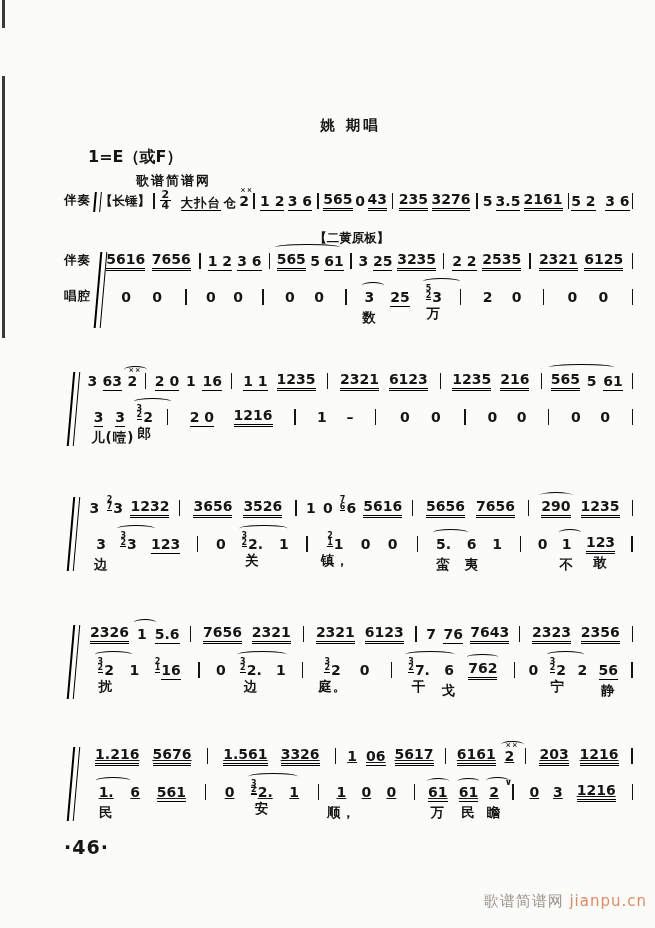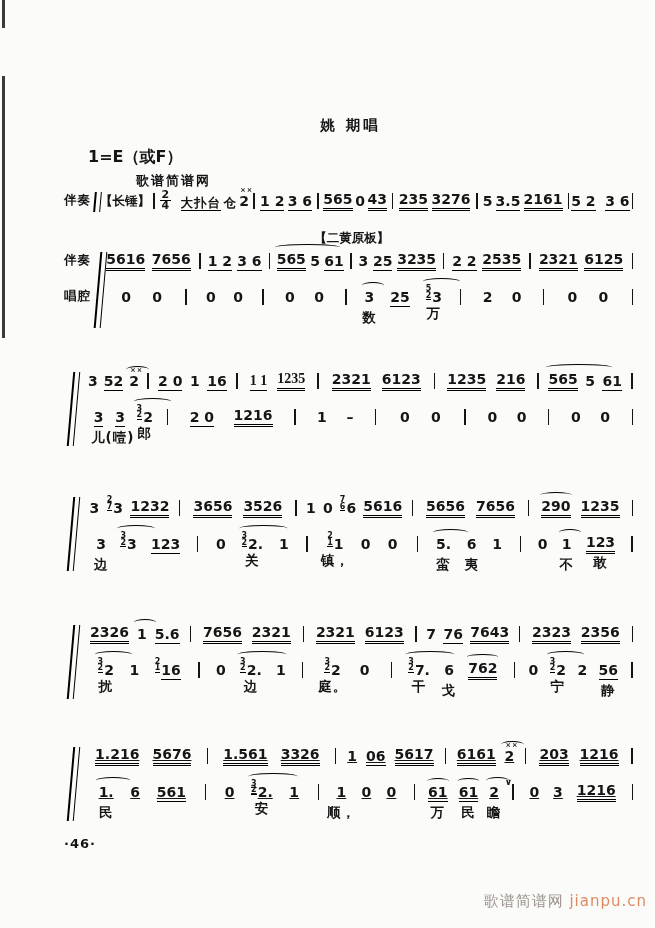--- a/index.html
+++ b/index.html
@@ -28,21 +28,21 @@
   .han{font-size:12.5px;letter-spacing:1px}
   .grace{display:flex;flex-direction:column;align-items:center;font-size:8px;font-weight:bold;line-height:6.5px;margin:0 1px 7px 0}
   .grace .gb{border-bottom:1px solid #000}
   .trem{position:absolute;top:-8px;left:1px;font-size:6.5px;font-weight:bold;letter-spacing:1px}
   .brmark{position:absolute;top:-8px;right:-13px;font-size:9px;font-weight:bold}
   .lyr{position:absolute;top:19px;left:50%;transform:translateX(-50%);font-size:13.5px;font-weight:bold;white-space:nowrap;letter-spacing:1px}
   .arc1::before{content:"";position:absolute;top:-7px;left:-1px;right:-1px;height:5px;border-top:1.7px solid #000;border-radius:100% 100% 0 0}
   .arc2::before{content:"";position:absolute;top:-8px;left:-3px;width:230%;height:6px;border-top:1.7px solid #000;border-radius:100% 100% 0 0}
   .tag{position:absolute;top:-22px;font-size:12.5px;font-weight:bold;white-space:nowrap}
   .brk{position:absolute;width:4px;border-left:2.5px solid #000;border-right:1.5px solid #000;transform:skewX(-5deg)}
-  .pagenum{position:absolute;left:64px;top:836px;font-size:13px;font-weight:bold;letter-spacing:1px}
+  .pagenum{position:absolute;left:64px;top:836px;font-size:19px;font-weight:bold;letter-spacing:1px}
   .watermark{position:absolute;right:8px;top:892px;font-size:15px;letter-spacing:1px}
 </style>
 </head>
 <body>
 
 <div id="page">
   <div class="edge" style="top:0;height:28px"></div>
   <div class="edge" style="top:76px;height:262px"></div>
 
   <div class="singer">姚  期唱</div>
@@ -268,41 +268,41 @@
       <div class="system" style="top: 372px;">
         <div class="brk" style="left: 6px; top: 0px; height: 74px;"></div>
         <div class="line">
           <span class="npad"></span>
           <div class="mrow">
             <div class="m" style="flex-grow: 8;">
               <span class="tok">
                 <span class="num">3</span>
               </span>
               <span class="tok">
-                <span class="num u1">52</span>
+                <span class="num u1">63</span>
               </span>
               <span class="tok arc2">
                 <span class="num">2</span>
                 <span class="trem">××</span>
               </span>
             </div>
             <div class="bar"></div>
             <div class="m" style="flex-grow: 10;">
               <span class="tok">
                 <span class="num u1">2 0</span>
               </span>
               <span class="tok">
                 <span class="num">1</span>
               </span>
               <span class="tok">
                 <span class="num u1">16</span>
               </span>
             </div>
             <div class="bar"></div>
-            <div class="m" style="flex-grow: 10; font-family: Liberation Serif, serif;">
+            <div class="m" style="flex-grow: 10;">
               <span class="tok">
                 <span class="num u1">1 1</span>
               </span>
               <span class="tok">
                 <span class="num u2">1235</span>
               </span>
             </div>
             <div class="bar"></div>
             <div class="m" style="flex-grow: 11;">
               <span class="tok">

